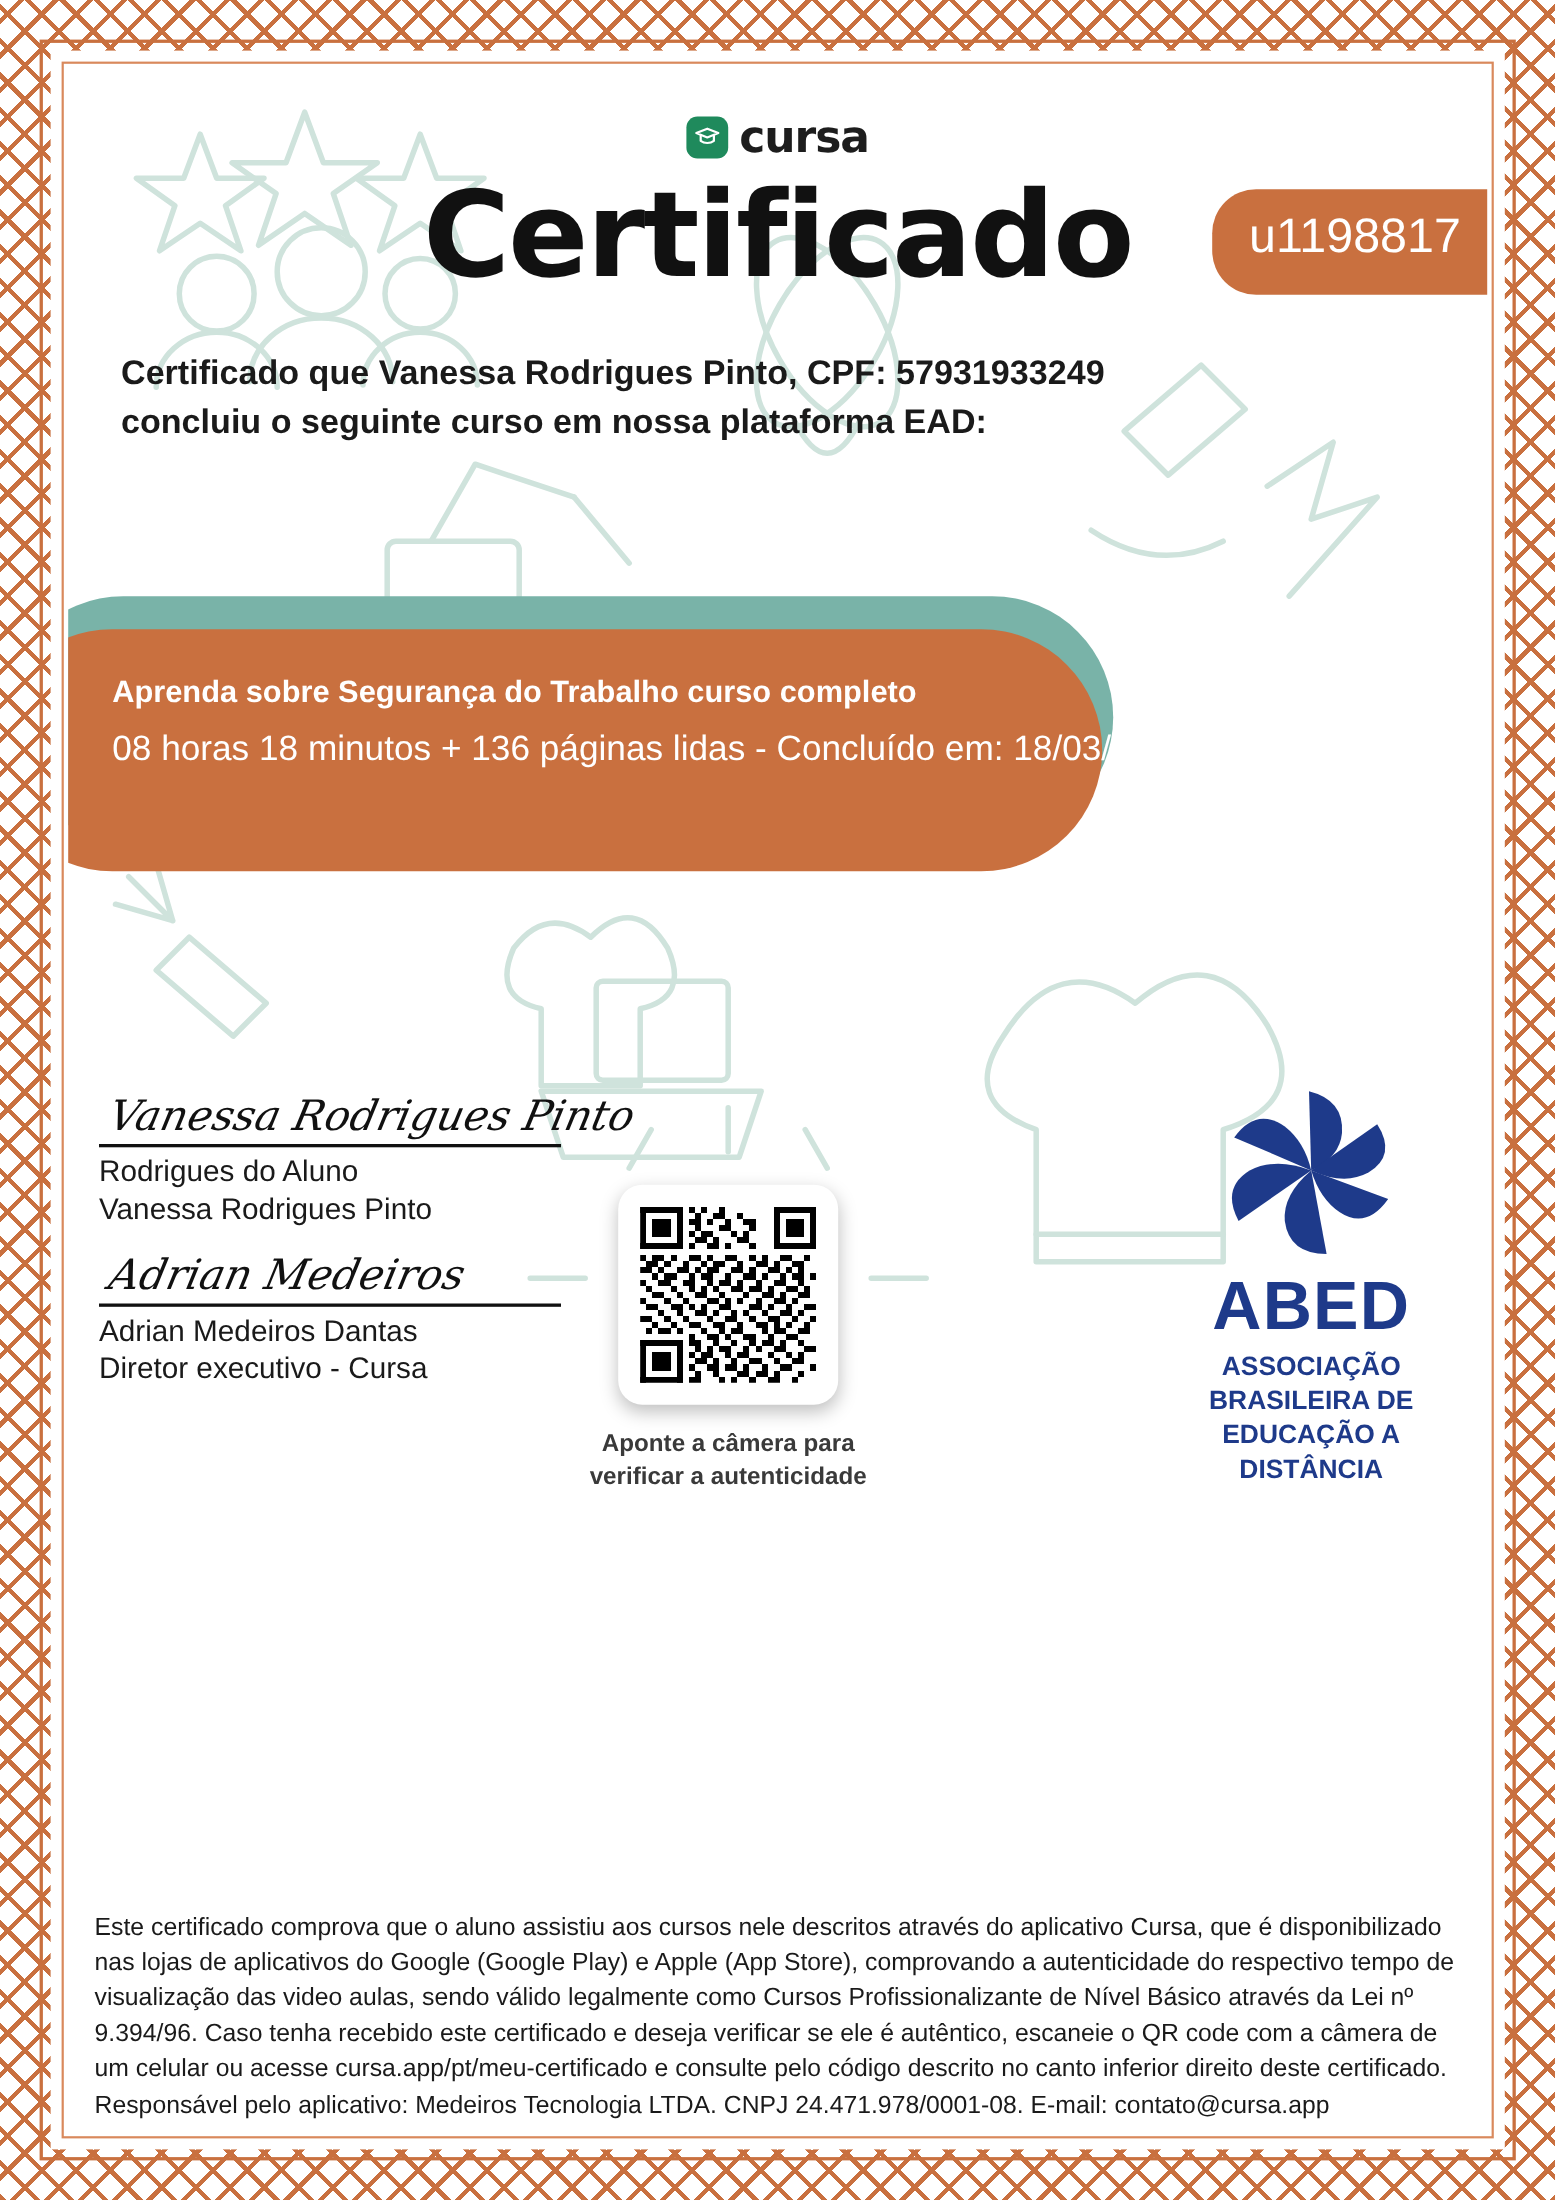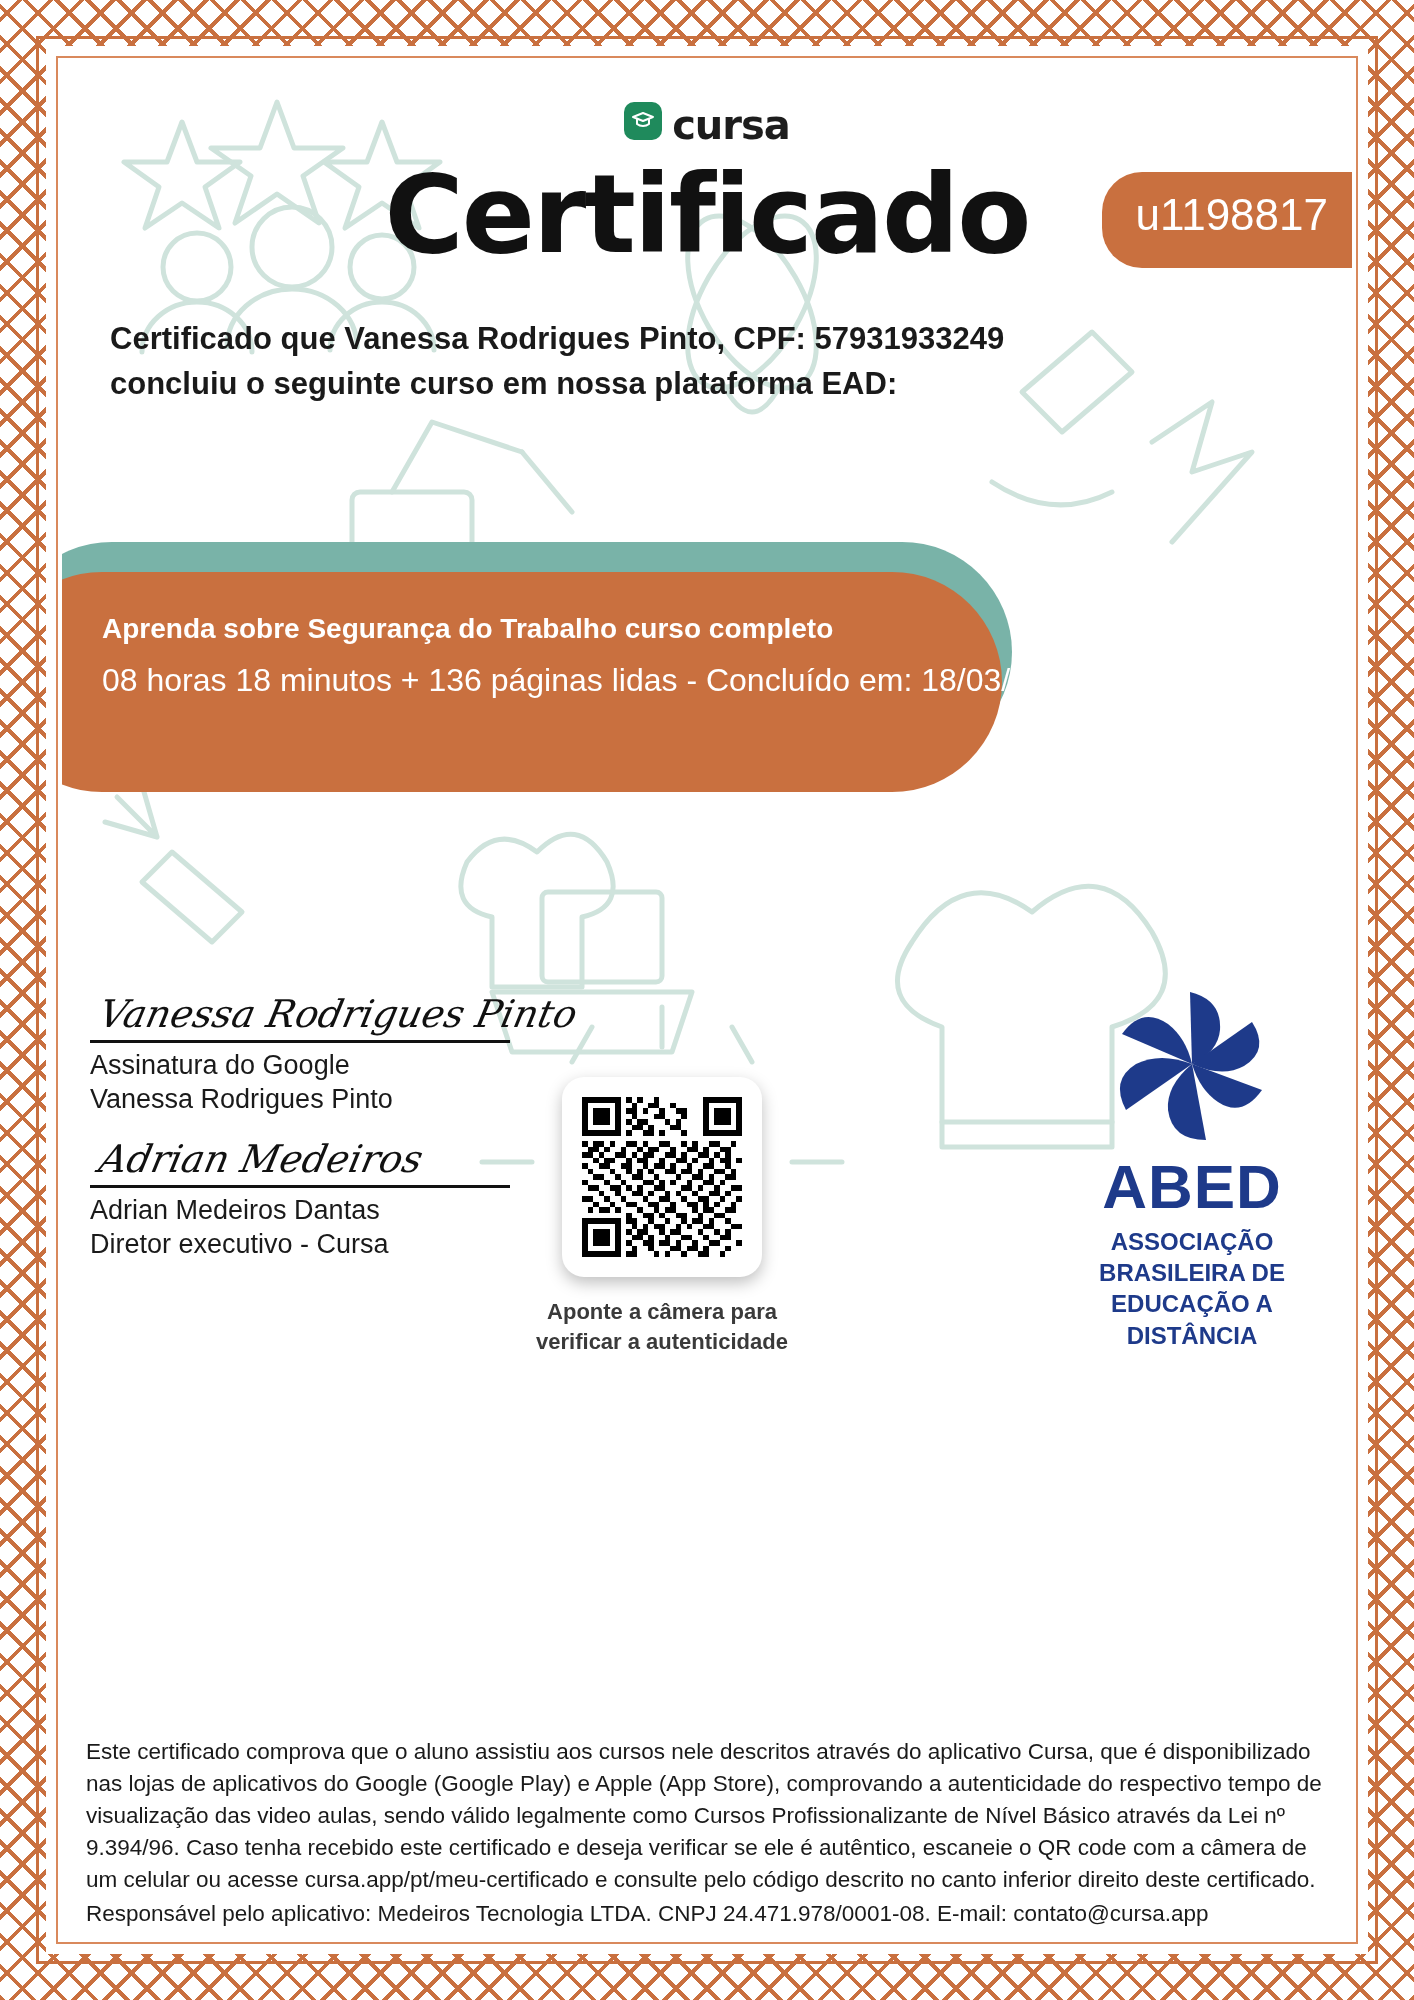--- a/index.html
+++ b/index.html
@@ -57,20 +57,21 @@
     opacity: 1;
   }
 
   
   .logo-row {
     position: absolute;
     top: 40px;
     left: 0; right: 0;
     display: flex;
     justify-content: center;
+    align-items: center;
     gap: 10px;
   }
   .logo-mark {
     width: 38px; height: 38px;
     background: #1f8a5c;
     border-radius: 10px;
     display: flex; align-items: center; justify-content: center;
   }
   .logo-text {
     font-size: 40px;
@@ -332,21 +333,21 @@
       <div class="banner-front">
         <div class="banner-title">Aprenda sobre Segurança do Trabalho curso completo</div>
         <div class="banner-sub">08 horas 18 minutos + 136 páginas lidas - Concluído em: 18/03/202</div>
       </div>
     </div>
 
     <div class="sig-block sig1">
       <div class="sig-script">Vanessa Rodrigues Pinto</div>
       <div class="sig-line"></div>
       <div class="sig-label">
-        <div>Assinatura do Google</div>
+        <div>Rodrigues do Aluno</div>
         <div>Vanessa Rodrigues Pinto</div>
       </div>
     </div>
 
     <div class="sig-block sig2">
       <div class="sig-script">Adrian Medeiros</div>
       <div class="sig-line"></div>
       <div class="sig-label">
         <div>Adrian Medeiros Dantas</div>
         <div>Diretor executivo - Cursa</div>

